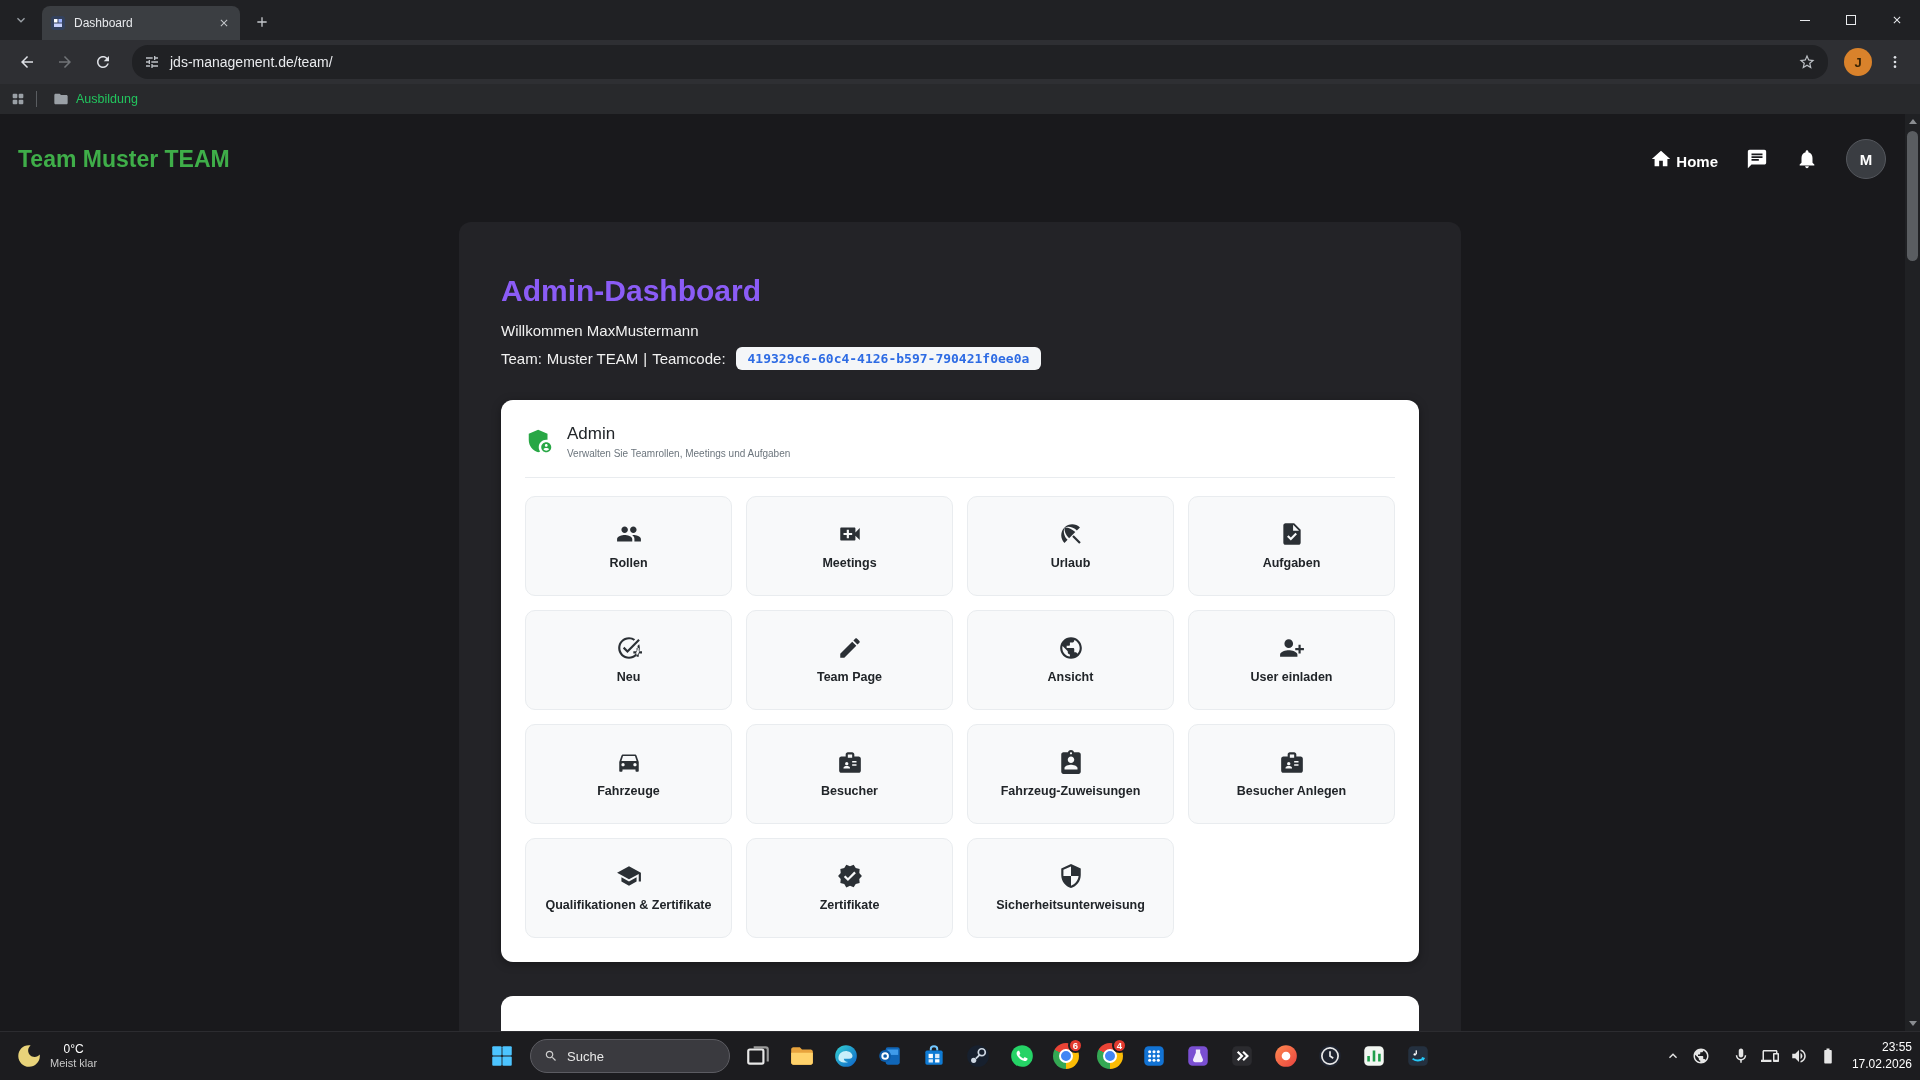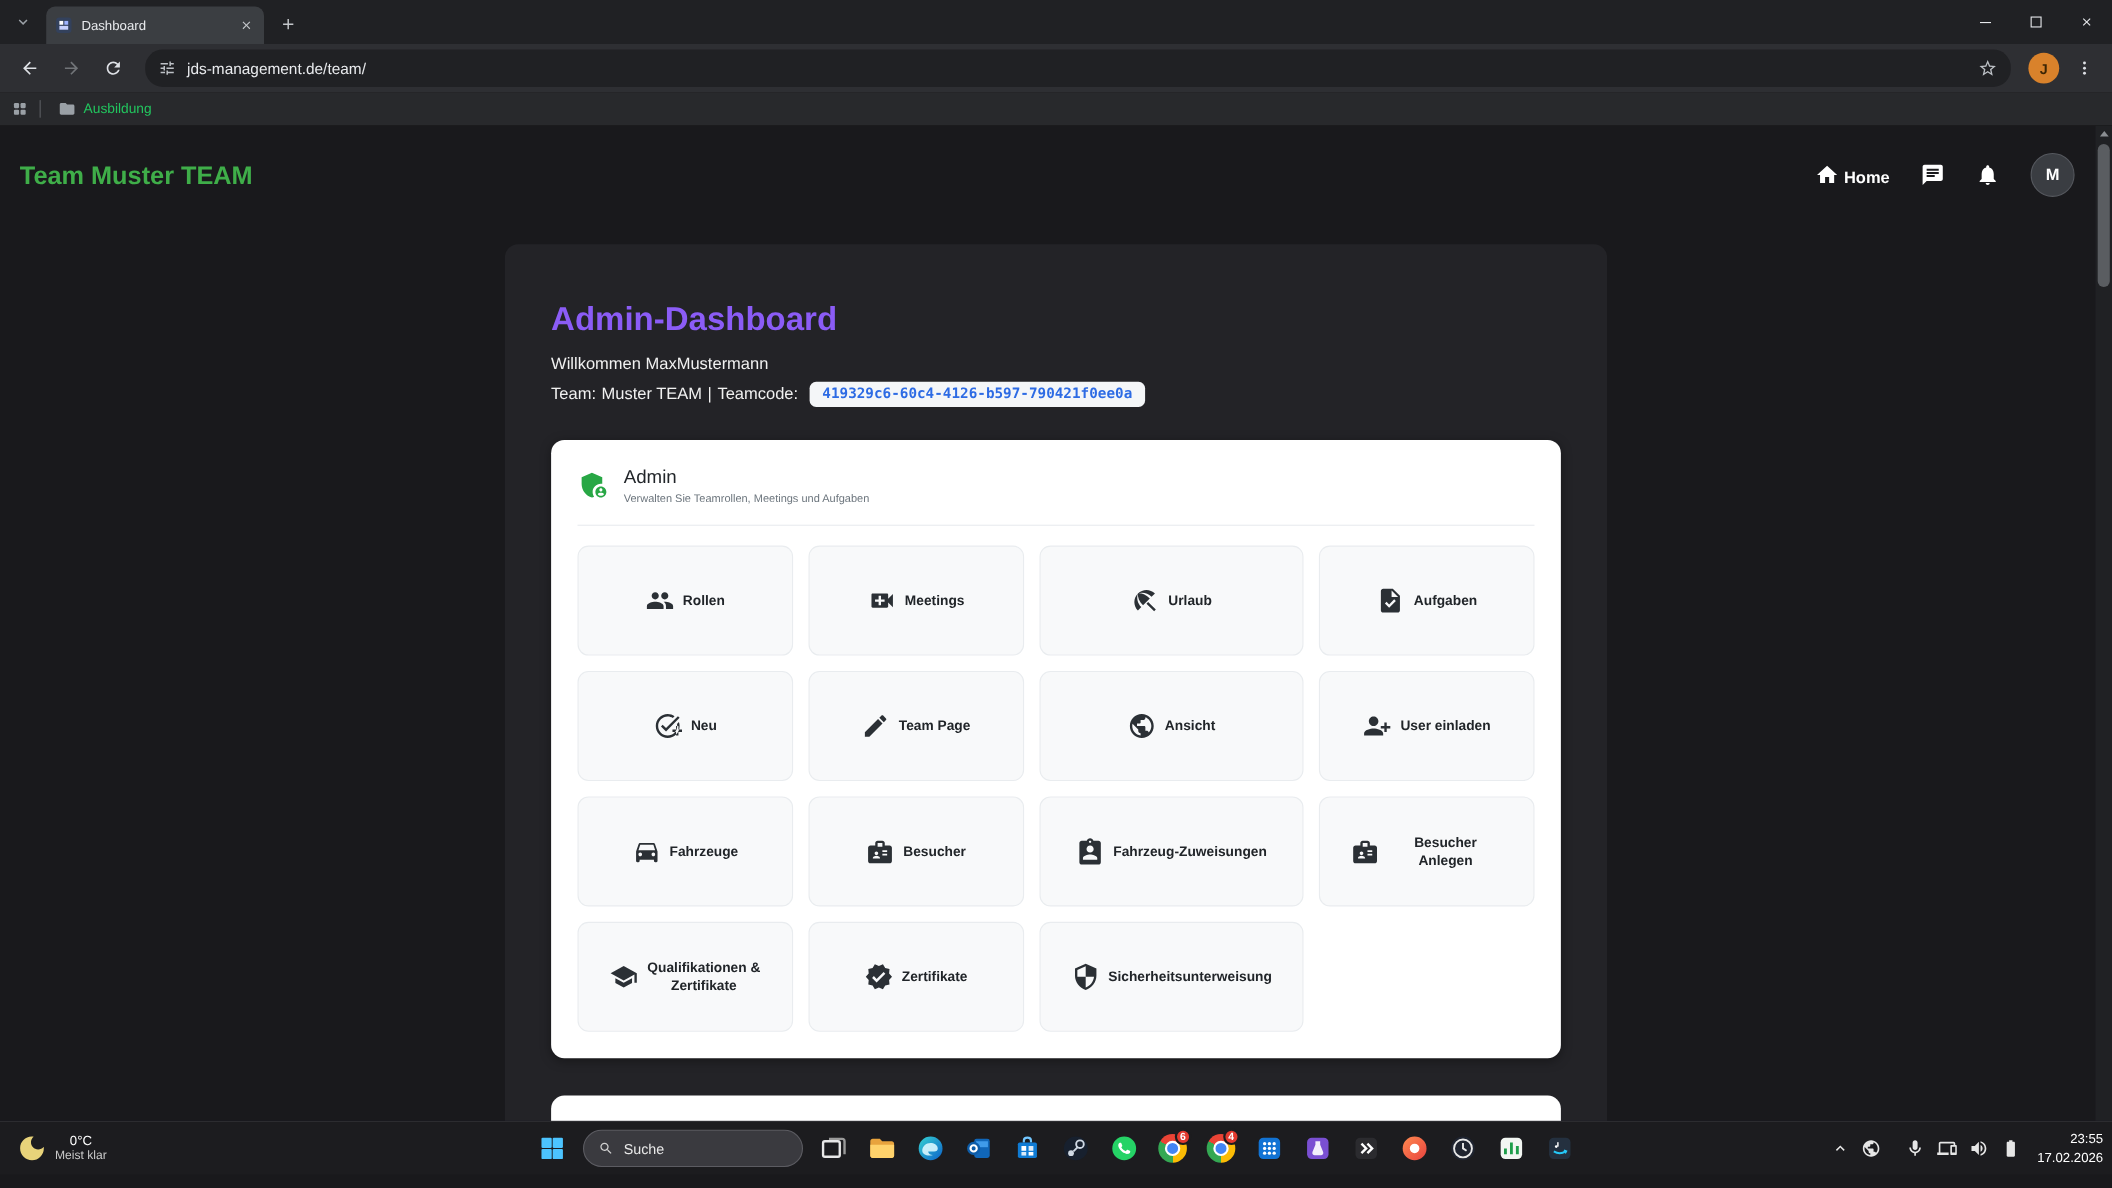--- a/index.html
+++ b/index.html
@@ -55,35 +55,35 @@
   .team-line .bold{font-weight:normal}
   .code-badge{display:inline-block;background:#f4f6f8;color:#2d6be4;font-family:"DejaVu Sans Mono",monospace;font-weight:bold;font-size:13px;padding:4px 12px;border-radius:6px;margin-left:5px}
 
   .card{margin-top:30px;background:#fff;border-radius:12px;padding:24px;box-shadow:0 2px 10px rgba(0,0,0,.35)}
   .card-head{display:flex;align-items:flex-start;gap:12px}
   .card-head .icon{color:#28a745;margin-top:2px}
   .card-title{font-size:17px;font-weight:normal;color:#212529}
   .card-sub{font-size:10px;color:#6c757d;margin-top:4px}
   .divider{height:1px;background:#e9ecef;margin:18px 0}
   .grid{display:grid;grid-template-columns:repeat(4,1fr);gap:14px}
-  .tile{background:#f8f9fa;border:1px solid #e9ecef;border-radius:10px;min-height:100px;display:flex;flex-direction:row;align-items:center;justify-content:center;gap:8px;padding:28px;cursor:pointer}
+  .tile{background:#f8f9fa;border:1px solid #e9ecef;border-radius:10px;min-height:100px;display:flex;flex-direction:column;align-items:center;justify-content:center;gap:8px;padding:16px;cursor:pointer}
   .tile-icon{color:#2b3035}
   .tile-label{font-size:12.5px;font-weight:bold;color:#212529;text-align:center;line-height:1.3}
   .card-peek{margin-top:34px;height:40px;background:#fff;border-radius:12px 12px 0 0}
 
   
   .scrollbar{position:absolute;top:0;right:0;width:15px;height:100%;background:#202124}
   .sb-arrow{position:absolute;left:0;width:15px;height:15px;display:flex;align-items:center;justify-content:center}
   .sb-arrow.up{top:0}.sb-arrow.down{bottom:0}
   .tri-up{width:0;height:0;border-left:4px solid transparent;border-right:4px solid transparent;border-bottom:5px solid #8a8d91}
   .tri-down{width:0;height:0;border-left:4px solid transparent;border-right:4px solid transparent;border-top:5px solid #8a8d91}
   .sb-thumb{position:absolute;top:17px;left:2px;width:11px;height:130px;background:#5a5d61;border-radius:6px}
 
   
-  .taskbar{position:absolute;left:0;right:0;bottom:12px;height:49px;background:#1c1c1f;border-top:1px solid #2c2c30}
+  .taskbar{position:absolute;left:0;right:0;bottom:0;height:49px;background:#1c1c1f;border-top:1px solid #2c2c30}
   .weather{position:absolute;left:10px;top:0;height:100%;display:flex;align-items:center;gap:8px;padding:0 6px;border-radius:6px}
   .weather .t{color:#fff;font-size:12px;line-height:1.25}
   .weather .c{color:#c9c9c9;font-size:11px;line-height:1.25}
   .tb-center{position:absolute;left:50%;top:0;transform:translateX(-50%);height:100%;display:flex;align-items:center;gap:8px}
   .tb-btn{width:40px;height:40px;border-radius:6px;display:flex;align-items:center;justify-content:center}
   .tb-search{width:200px;height:34px;border-radius:17px;background:#3a3a3f;border:1px solid #5c5c62;display:flex;align-items:center;gap:9px;padding:0 13px}
   .tb-search .q{font-size:13px;color:#e8e8e8}
   .tb-search .icon{color:#cfcfcf}
   .tb-apps{display:flex;align-items:center;gap:4px}
   .tb-app{position:relative;width:40px;height:40px;border-radius:6px;display:flex;align-items:center;justify-content:center}

